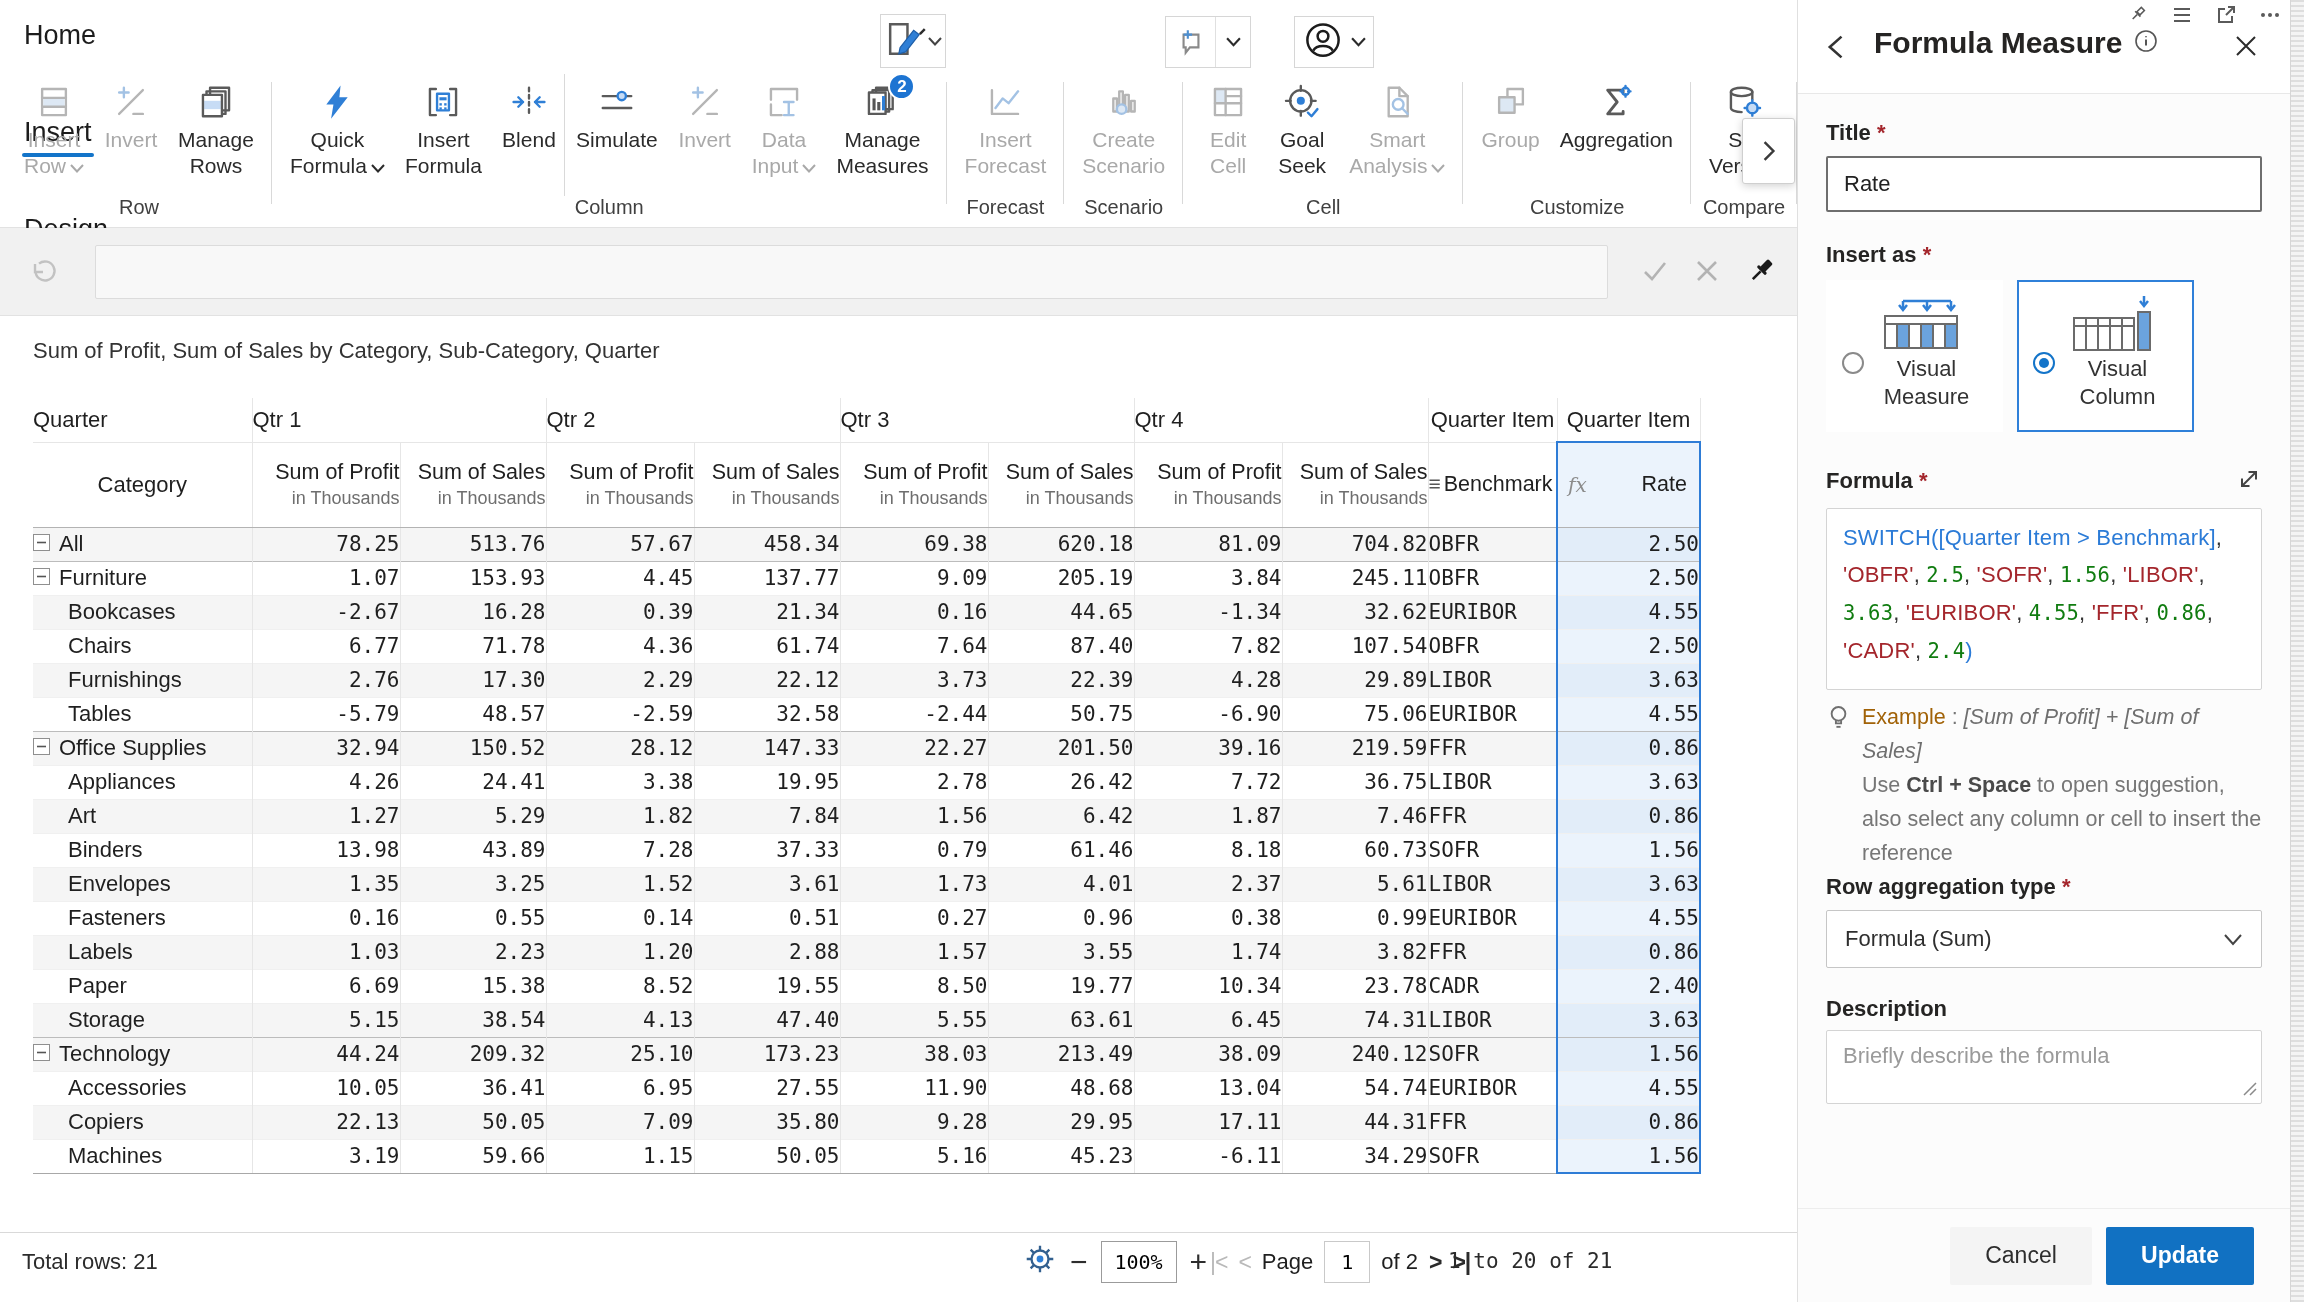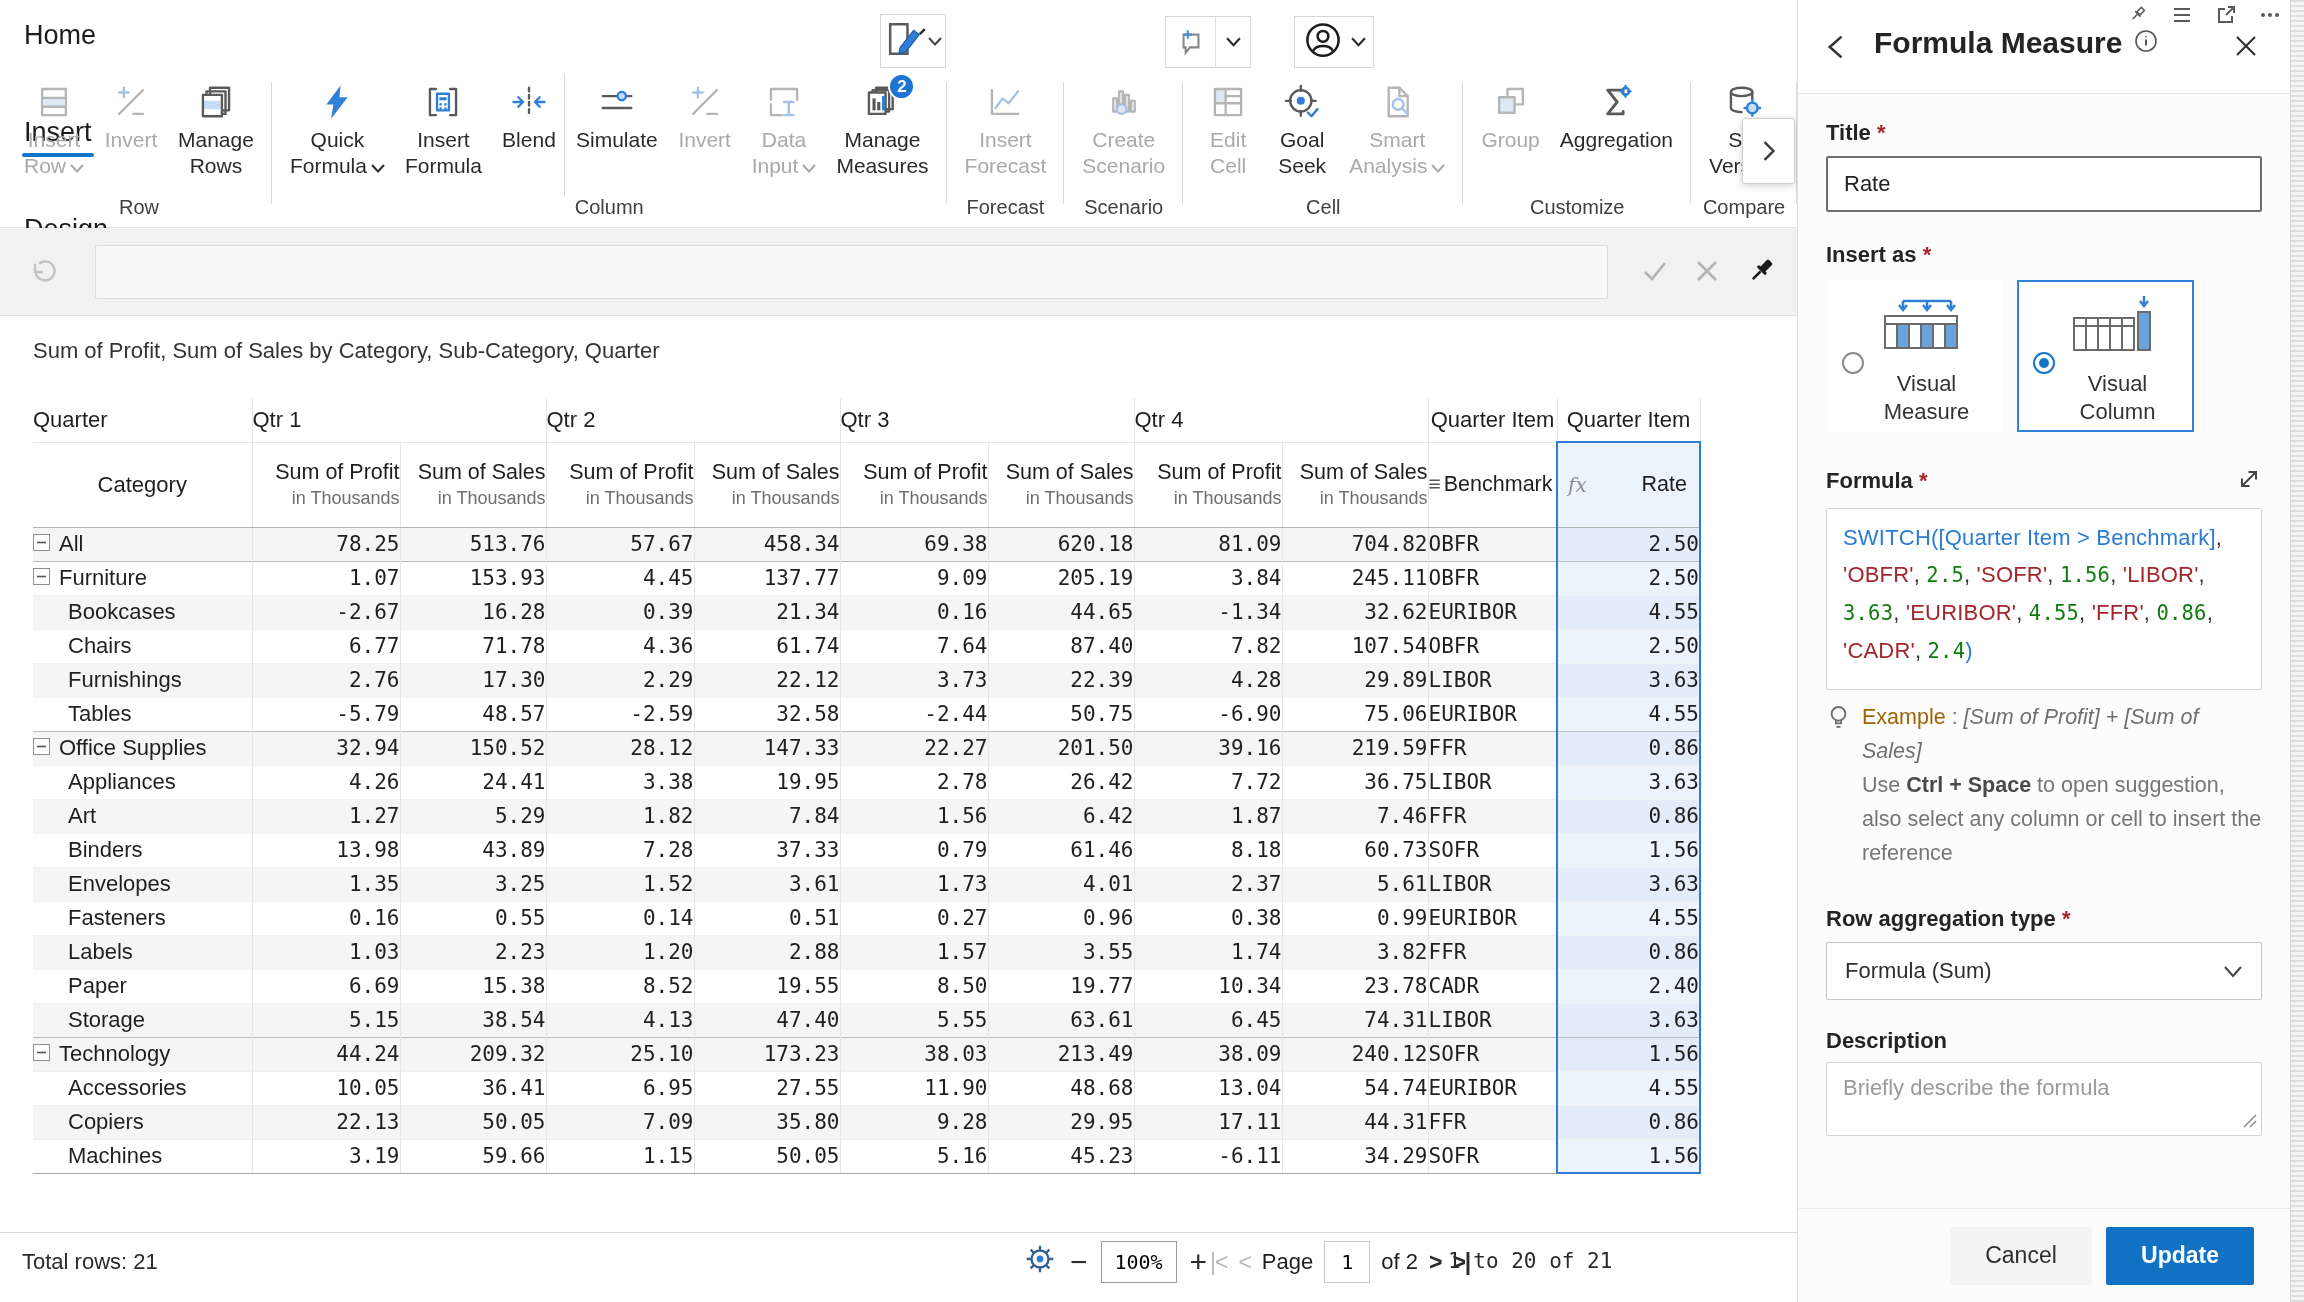--- a/index.html
+++ b/index.html
@@ -107,33 +107,33 @@
   .req { color:#a4262c; }
   .pinput { margin-top:10px; height:56px; width:100%; border:2px solid #6e6e6e; border-radius:2px; background:#fff; font-size:22px; padding:0 16px; font-family:inherit; color:#222; }
   .ia-label { margin-top:30px; }
   .cards { display:flex; gap:14px; margin-top:12px; }
   .card { width:177px; height:152px; background:#fff; position:relative; cursor:pointer; border:2px solid rgba(0,0,0,0); }
   .card.selected { border:2px solid #2f80d9; }
   .radio { position:absolute; left:14px; top:70px; width:22px; height:22px; border:2px solid #8a8a8a; border-radius:50%; background:#fff; }
   .card.selected .radio { border-color:#1374c9; }
   .card.selected .radio::after { content:''; position:absolute; left:4px; top:4px; width:10px; height:10px; border-radius:50%; background:#1374c9; }
   .cicon { display:flex; justify-content:center; margin-top:12px; }
-  .clabel { margin-top:16px; text-align:center; font-size:22px; color:#333; line-height:28px; padding-left:24px; }
+  .clabel { margin-top:1px; text-align:center; font-size:22px; color:#333; line-height:28px; padding-left:24px; }
   .frow { display:flex; justify-content:space-between; align-items:center; margin-top:34px; }
   .fbox { margin-top:12px; height:182px; background:#fff; border:1px solid #d4d4d4; border-radius:2px; padding:10px 16px; font-size:22px; line-height:37px; letter-spacing:.2px; overflow:hidden; }
   .c-b { color:#2b7bd7; }
   .c-r { color:#a4262c; }
   .c-g { color:#107c10; font-family:"DejaVu Sans Mono",monospace; font-size:20.5px; }
   .c-p { color:#333; }
   .hint { margin-top:10px; color:#767676; font-size:21.5px; line-height:34px; position:relative; padding-left:36px; }
   .hint .bulb { position:absolute; left:0; top:4px; }
   .ex-label { font-weight:normal; color:#a16207; }
   .ex-code { font-style:italic; color:#6f6f6f; }
   .hint b { color:#4a4a4a; }
-  .agg-label { margin-top:36px; }
+  .agg-label { margin-top:4px; }
   .dropdown { margin-top:10px; height:58px; border:1px solid #c6c6c6; background:#fff; border-radius:2px; display:flex; align-items:center; justify-content:space-between; padding:0 18px; font-size:22px; color:#2f2f2f; cursor:pointer; }
   .desc-label { margin-top:28px; }
   .descwrap { position:relative; margin-top:8px; }
   .descwrap textarea { width:100%; height:74px; border:1px solid #d4d4d4; border-radius:2px; background:#fff; font-family:inherit; font-size:22px; padding:12px 16px; color:#333; resize:none; }
   .descwrap textarea::placeholder { color:#9a9a9a; }
   .grip { position:absolute; right:5px; bottom:8px; }
   .pfoot { position:absolute; bottom:0; left:0; right:0; height:94px; border-top:1px solid #ededed; display:flex; align-items:center; justify-content:flex-end; gap:14px; padding-right:36px; background:#fcfcfc; }
   .btn { height:58px; display:flex; align-items:center; justify-content:center; cursor:pointer; border-radius:2px; font-size:23px; }
   .btn-cancel { width:142px; background:#f4f4f4; color:#2d2d2d; }
   .btn-update { width:148px; background:#1171c2; color:#fff; font-weight:bold; }

